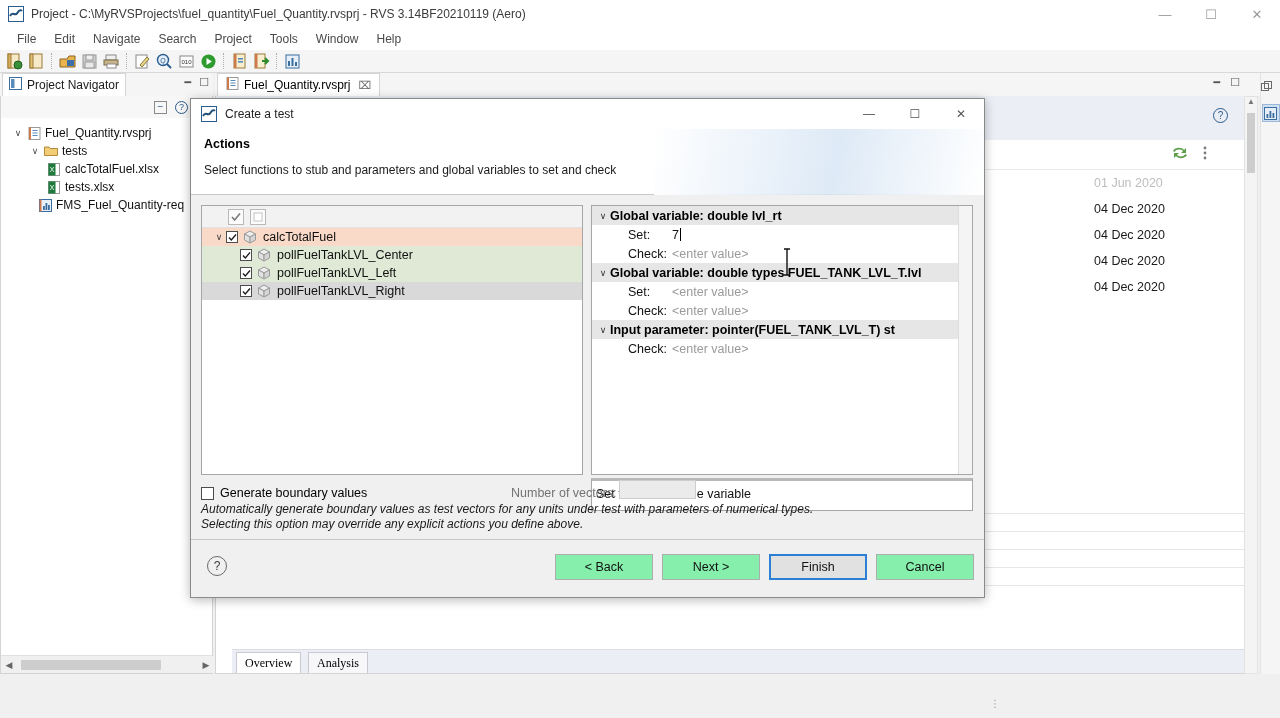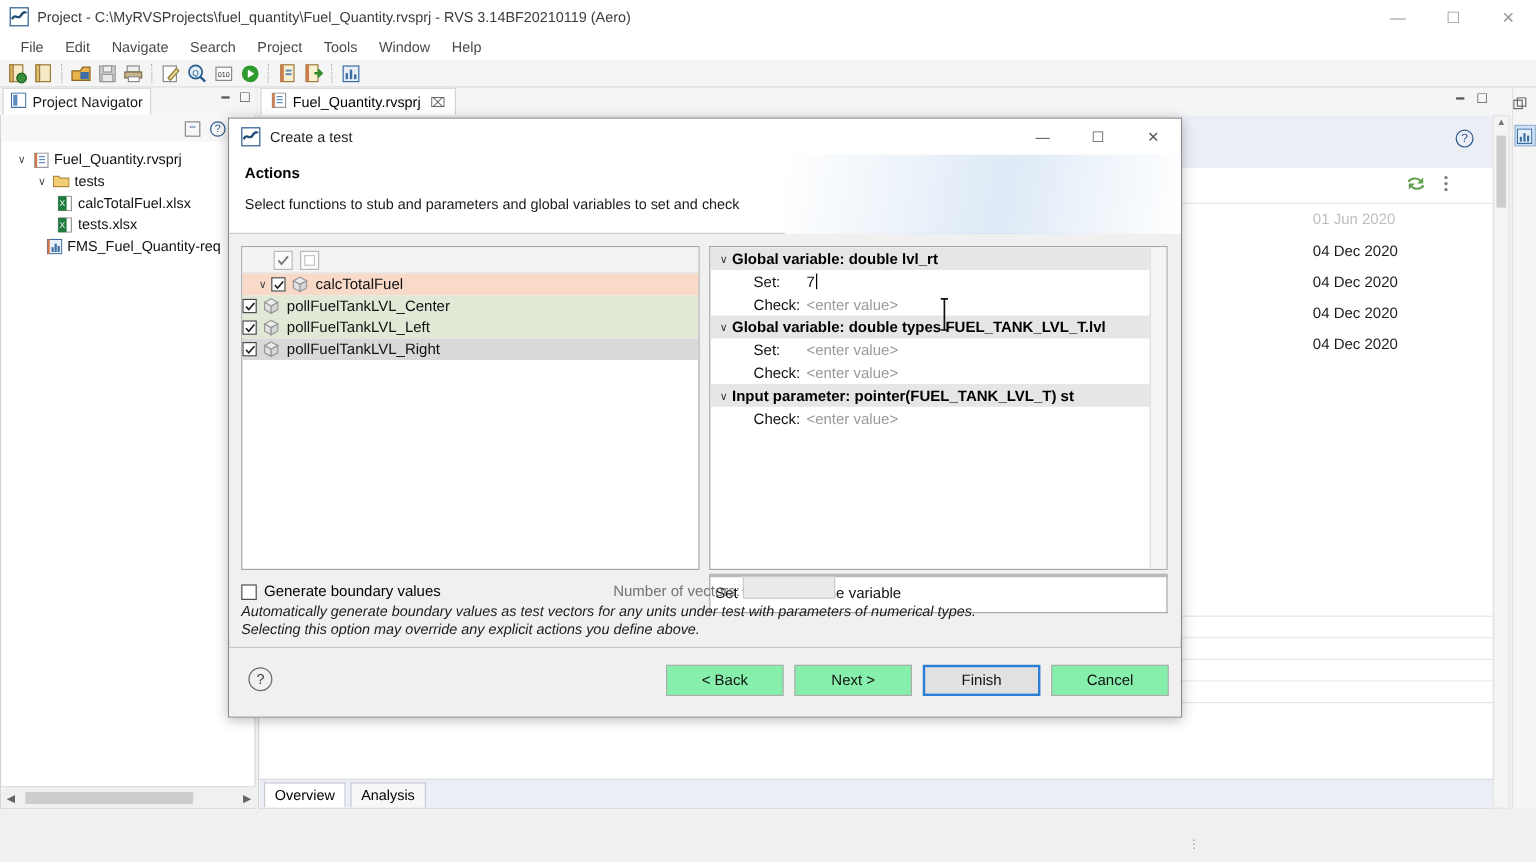--- a/index.html
+++ b/index.html
@@ -117,21 +117,21 @@
   
   .lowtable { position: absolute; left: 0; top: 400px; width: 1030px; }
   .lt-row { display: flex; height: 18px; font-size: 12px; border-bottom: 1px solid #e6e6e6; align-items:center; }
   .lt-c1 { width: 275px; display:flex; align-items:center; padding-left: 32px; }
   .lt-c1 .ic { margin-right: 6px; }
   .lt-c2 { width: 88px; border-left: 1px solid #e6e6e6; padding-left: 6px; }
   .lt-c3 { width: 100px; border-left: 1px solid #e6e6e6; padding-left: 6px; }
   .lt-c4 { width: 140px; border-left: 1px solid #e6e6e6; padding-left: 6px; }
   .lt-row.empty { background: #fff; }
 
-  .ed-bottabs { position: absolute; left: 0; bottom: 0; width: 1030px; height: 24px; background: #eceef6; border-top:1px solid #dcdce4;}
+  .ed-bottabs { position: absolute; left: 16px; bottom: 0; width: 1030px; height: 24px; background: #eceef6; border-top:1px solid #dcdce4;font-family:Liberation Serif, serif;}
   .bt { position:absolute; top: 2px; height: 21px; display:flex; align-items:center; padding: 0 8px; font-size:12px; background:#fff; border:1px solid #c9c9d2; border-bottom:none;}
   .bt.b1 { left: 4px; }
   .bt.b2 { left: 76px; background:#f7f7fa; }
 
   
   .rstrip { position: absolute; right: 0; top: 73px; width: 20px; height: 601px; background: #f5f5f5; border-left:1px solid #e2e2e2; }
   .rstrip .ic { margin: 8px auto; display:block; }
   .rstrip .selico { background:#cfe0f2; border:1px solid #9cb8d8; width:18px; height:18px; display:flex; align-items:center; justify-content:center; margin: 4px auto; }
 
   
@@ -178,21 +178,21 @@
   .frow { display:flex; align-items:center; height: 18px; white-space:nowrap; }
   .frow .fa { width: 14px; text-align:center; font-size:9px; color:#3d3d3d;}
   .frow .cb {
     width: 12px; height: 12px; border: 1px solid #4c4c4c; background:#fff;
     display:flex; align-items:center; justify-content:center; margin-right: 5px; flex:0 0 auto;
   }
   .frow .cb svg { display:block; }
   .frow .pico { margin-right:6px; display:flex; }
   .frow .flbl { color:#111; }
   .frow.indent1 { padding-left: 10px; }
-  .frow.indent2 { }
+  .frow.indent2 { padding-left: 38px; }
   .bg-peach { background:#f9d9c8; }
   .bg-green { background:#dfe9d5; }
   .bg-gray  { background:#d9d9d9; }
 
   .panel-right {
     position:absolute; left: 400px; top: 10px; width: 382px; height: 270px;
     background:#ffffff; border:1px solid #a6a6a6; overflow:hidden;
   }
   .pr-scroll { position:absolute; right:0; top:0; width: 14px; height: 268px; background:#f4f4f4; border-left:1px solid #dcdcdc;}
   .pr-inner { position:absolute; left:0; top:0; right:14px; bottom:0; }

